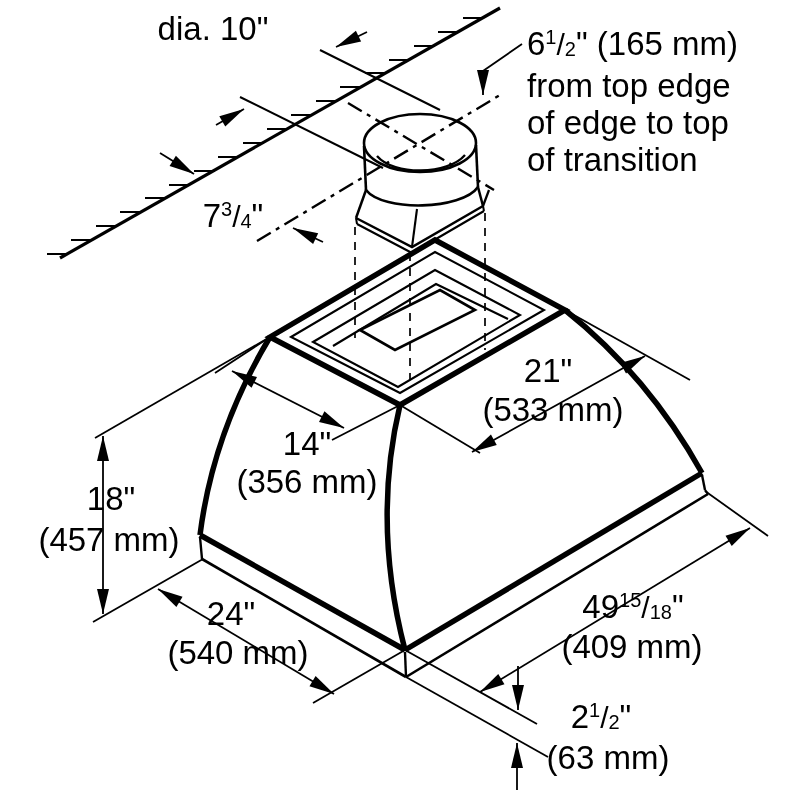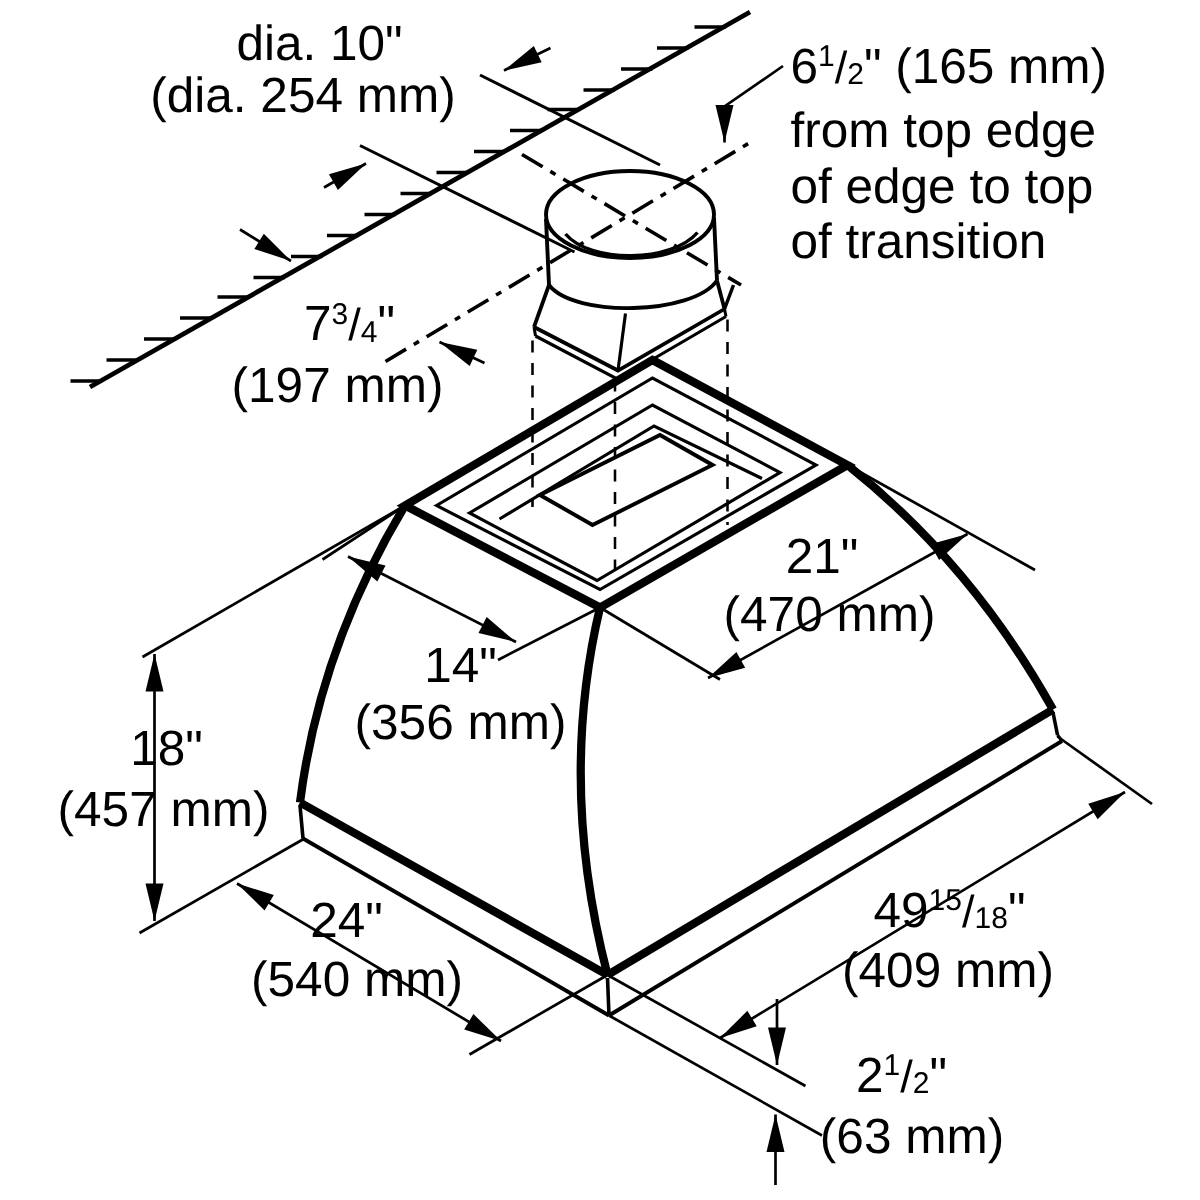--- a/index.html
+++ b/index.html
@@ -124,34 +124,32 @@
         <line x1="480" y1="692" x2="750" y2="528" marker-start="url(#ah)" marker-end="url(#ah)"></line>
 
         <line x1="406" y1="677" x2="548" y2="757"></line>
         <line x1="518" y1="666" x2="518" y2="710" marker-end="url(#ah)"></line>
         <line x1="517" y1="790" x2="517" y2="743" marker-end="url(#ah)"></line>
       </g>
     </g>
   </svg>
 
   <div class="lbl" style="left:213px;top:29px">dia. 10"</div>
-  <div class="lbl" style="left:202px;top:64px">(dia. 254 mm)</div>
 
   <div class="lbl-left" style="left:527px;top:25px">
     <div><span>6</span><span class="fn">1</span><span class="sl">/</span><span class="fd">2</span><span>" (165 mm)</span></div>
     <div>from top edge</div>
     <div>of edge to top</div>
     <div>of transition</div>
   </div>
 
   <div class="lbl" style="left:233px;top:216px"><span>7</span><span class="fn">3</span><span class="sl">/</span><span class="fd">4</span><span>"</span></div>
-  <div class="lbl" style="left:225px;top:257px">(197 mm)</div>
 
   <div class="lbl" style="left:548px;top:371px">21"</div>
-  <div class="lbl" style="left:553px;top:410px">(470 mm)</div>
+  <div class="lbl" style="left:553px;top:410px">(533 mm)</div>
 
   <div class="lbl" style="left:307px;top:444px">14"</div>
   <div class="lbl" style="left:307px;top:482px">(356 mm)</div>
 
   <div class="lbl" style="left:111px;top:499px">18"</div>
   <div class="lbl" style="left:109px;top:540px">(457 mm)</div>
 
   <div class="lbl" style="left:231px;top:614px">24"</div>
   <div class="lbl" style="left:238px;top:653px">(540 mm)</div>
 

